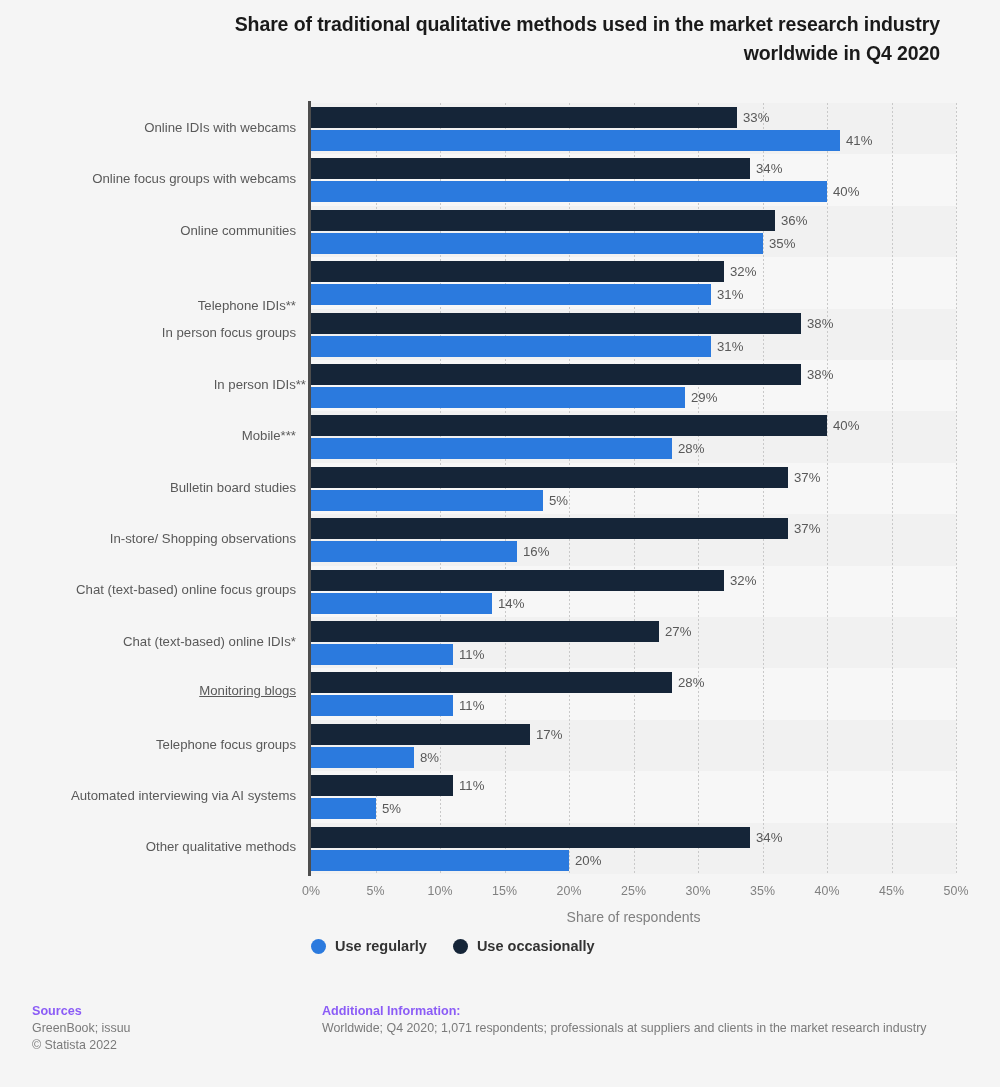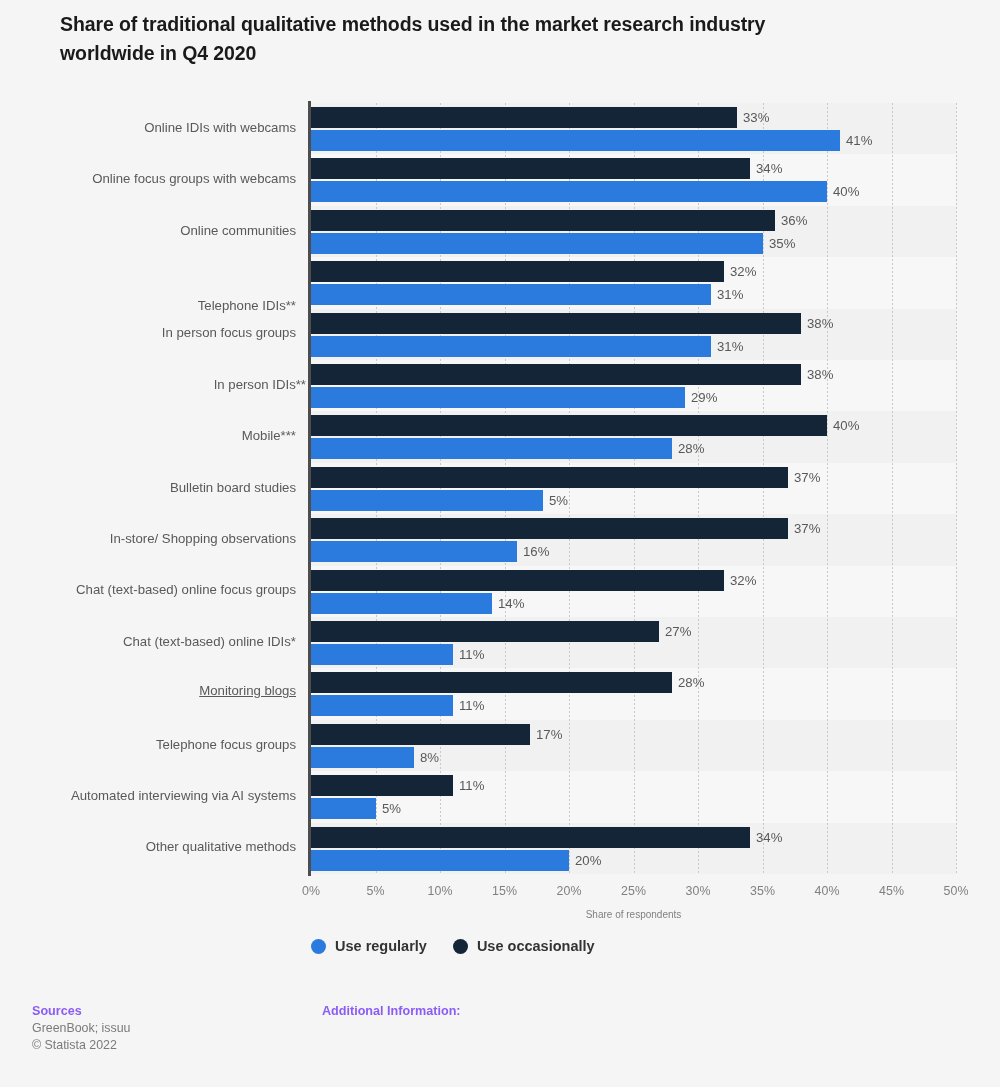--- a/index.html
+++ b/index.html
@@ -15,21 +15,21 @@
     overflow: hidden;
     position: relative;
   }
 
   
   .chart-title {
     position: absolute;
     left: 60px;
     top: 10px;
     width: 880px;
-    text-align: left;
+    text-align: right;
     font-size: 19.5px;
     font-weight: bold;
     line-height: 29px;
     color: #1a1a1a;
     letter-spacing: -0.1px;
   }
 
   
   .chart-area {
     position: absolute;
@@ -111,21 +111,21 @@
     text-align: center;
     width: 60px;
     margin-left: -30px;
   }
   .xaxis-title {
     position: absolute;
     top: 909px;
     left: 311px;
     width: 645px;
     text-align: center;
-    font-size: 10px;
+    font-size: 14px;
     color: #808080;
   }
 
   
   .legend {
     position: absolute;
     top: 938px;
     left: 311px;
     width: 645px;
     display: flex;
@@ -325,14 +325,15 @@
 </div>
 
 <div class="footer">
   <div class="footer-sources">
     <div class="footer-head">Sources</div>
     <div class="footer-text">GreenBook; issuu</div>
     <div class="footer-text">© Statista 2022</div>
   </div>
   <div class="footer-additional">
     <div class="footer-head">Additional Information:</div>
+    <div class="footer-text">Worldwide; Q4 2020; 1,071 respondents; professionals at suppliers and clients in the market research industry</div>
   </div>
 </div>
 
 </body></html>

